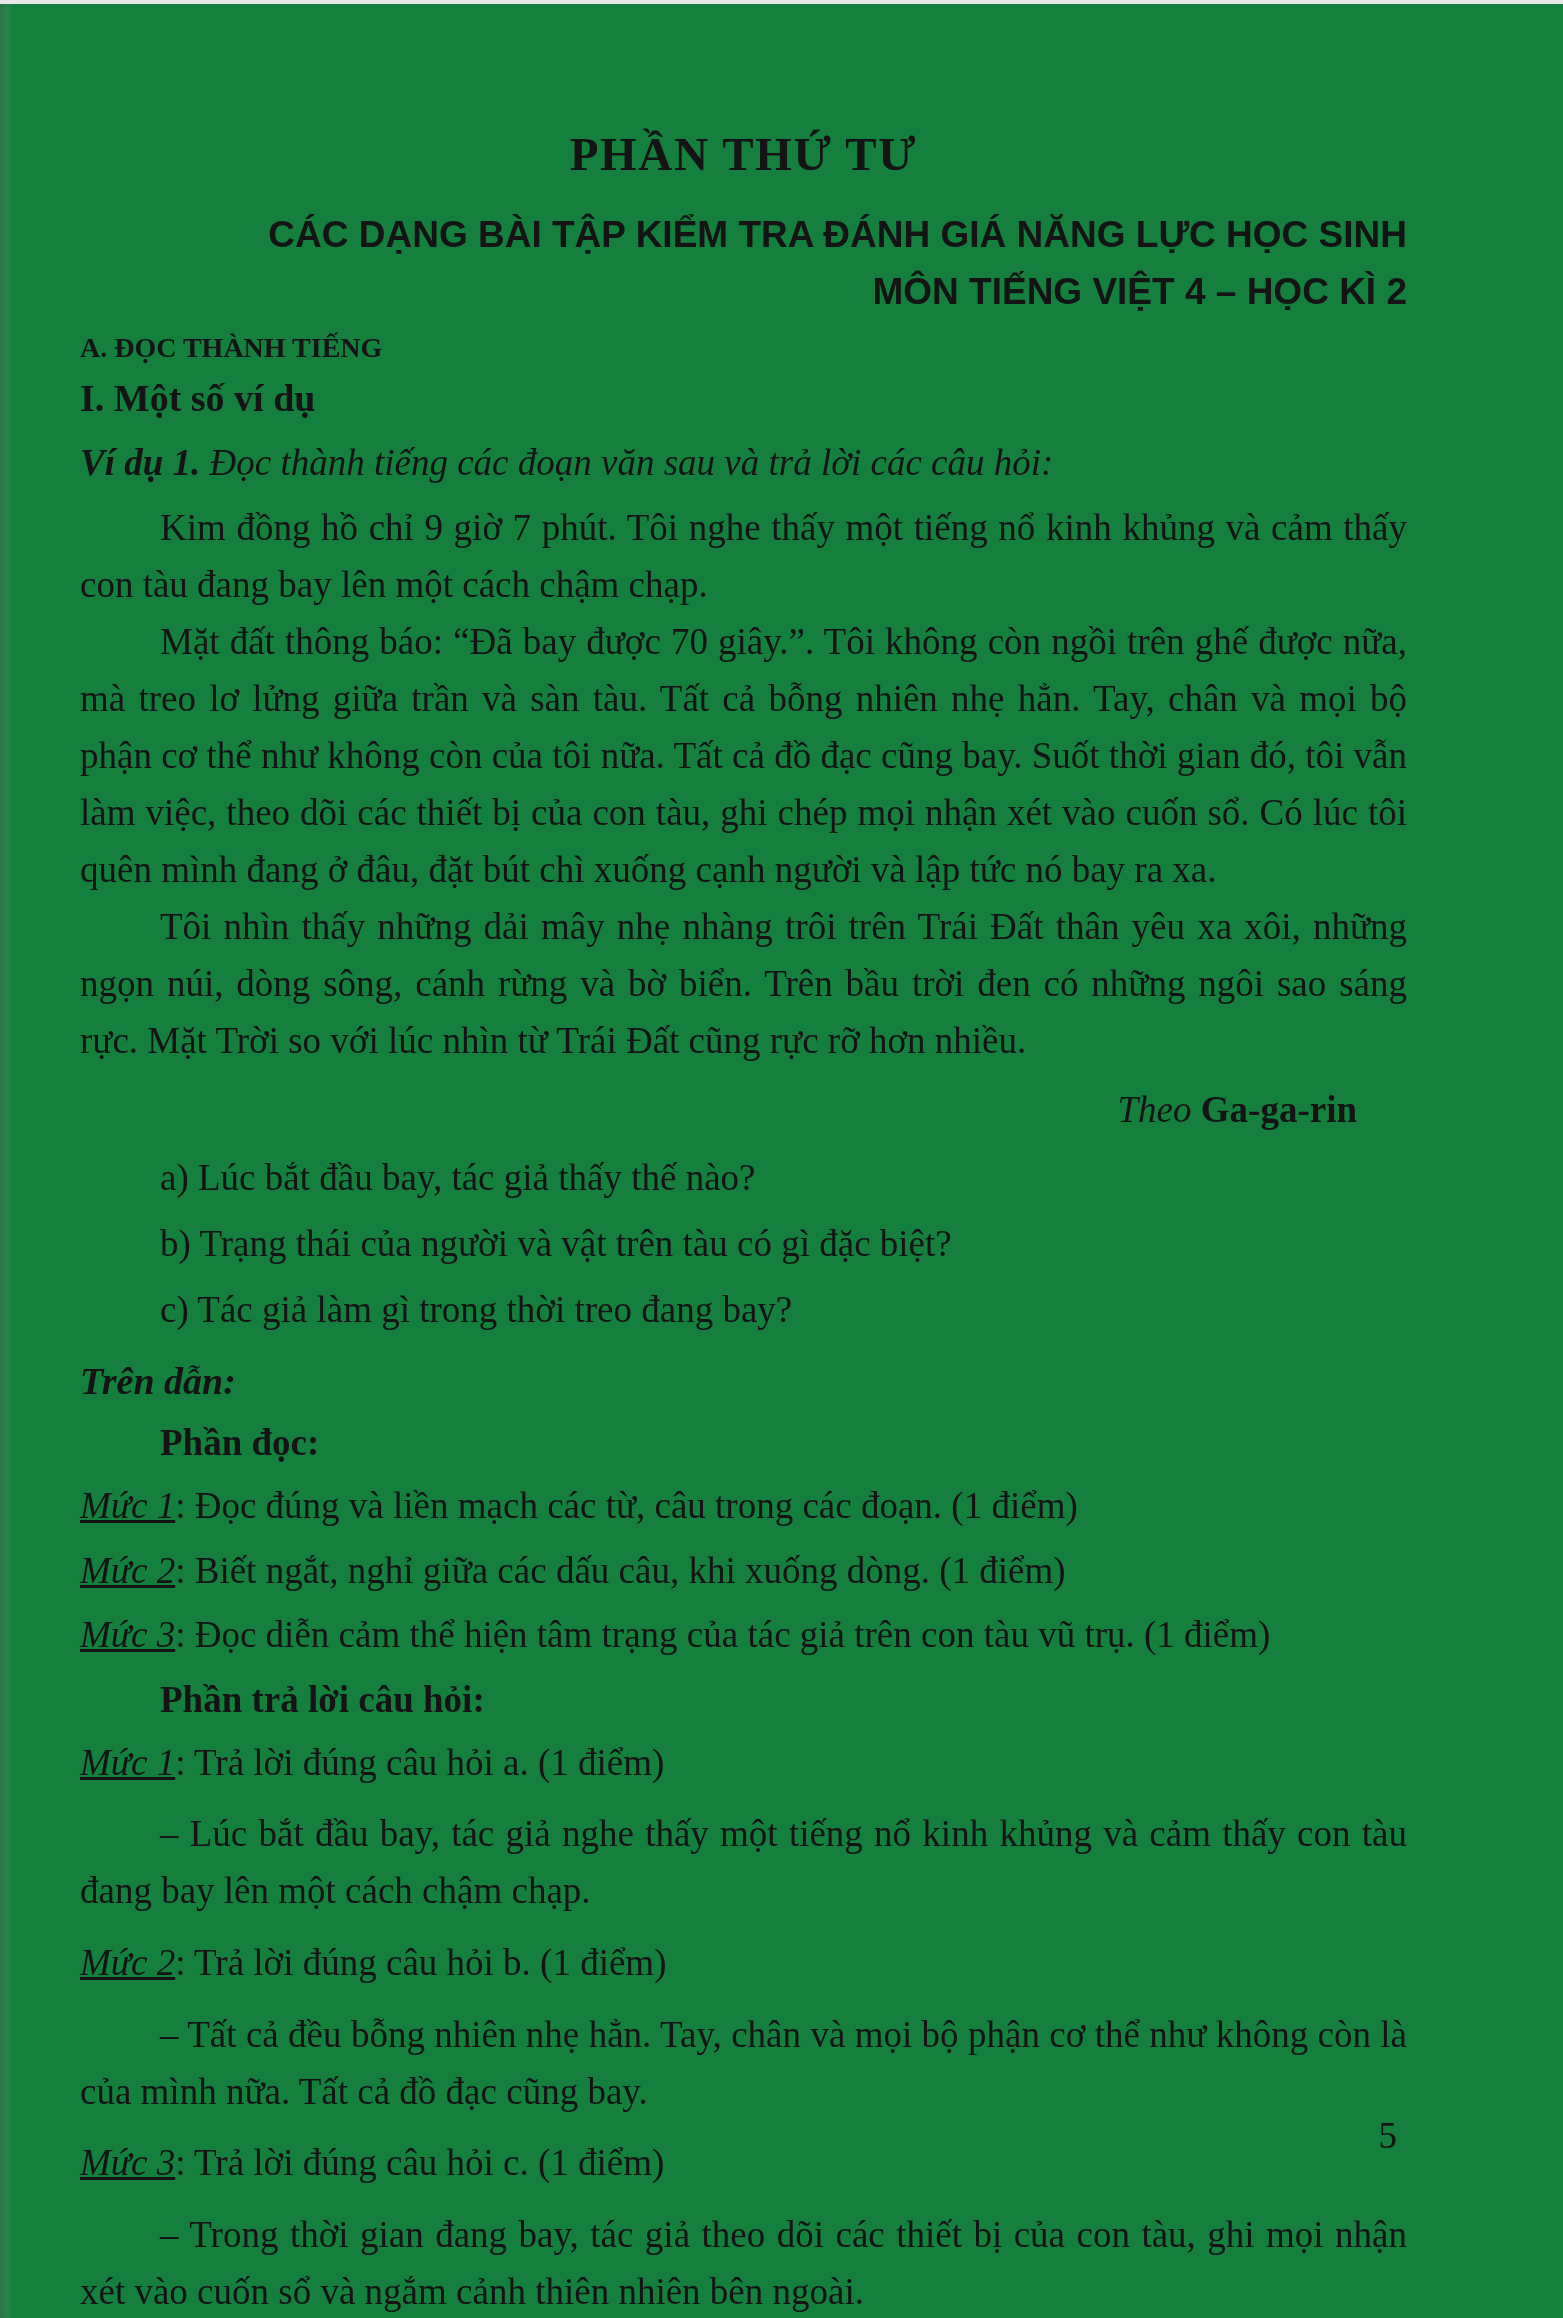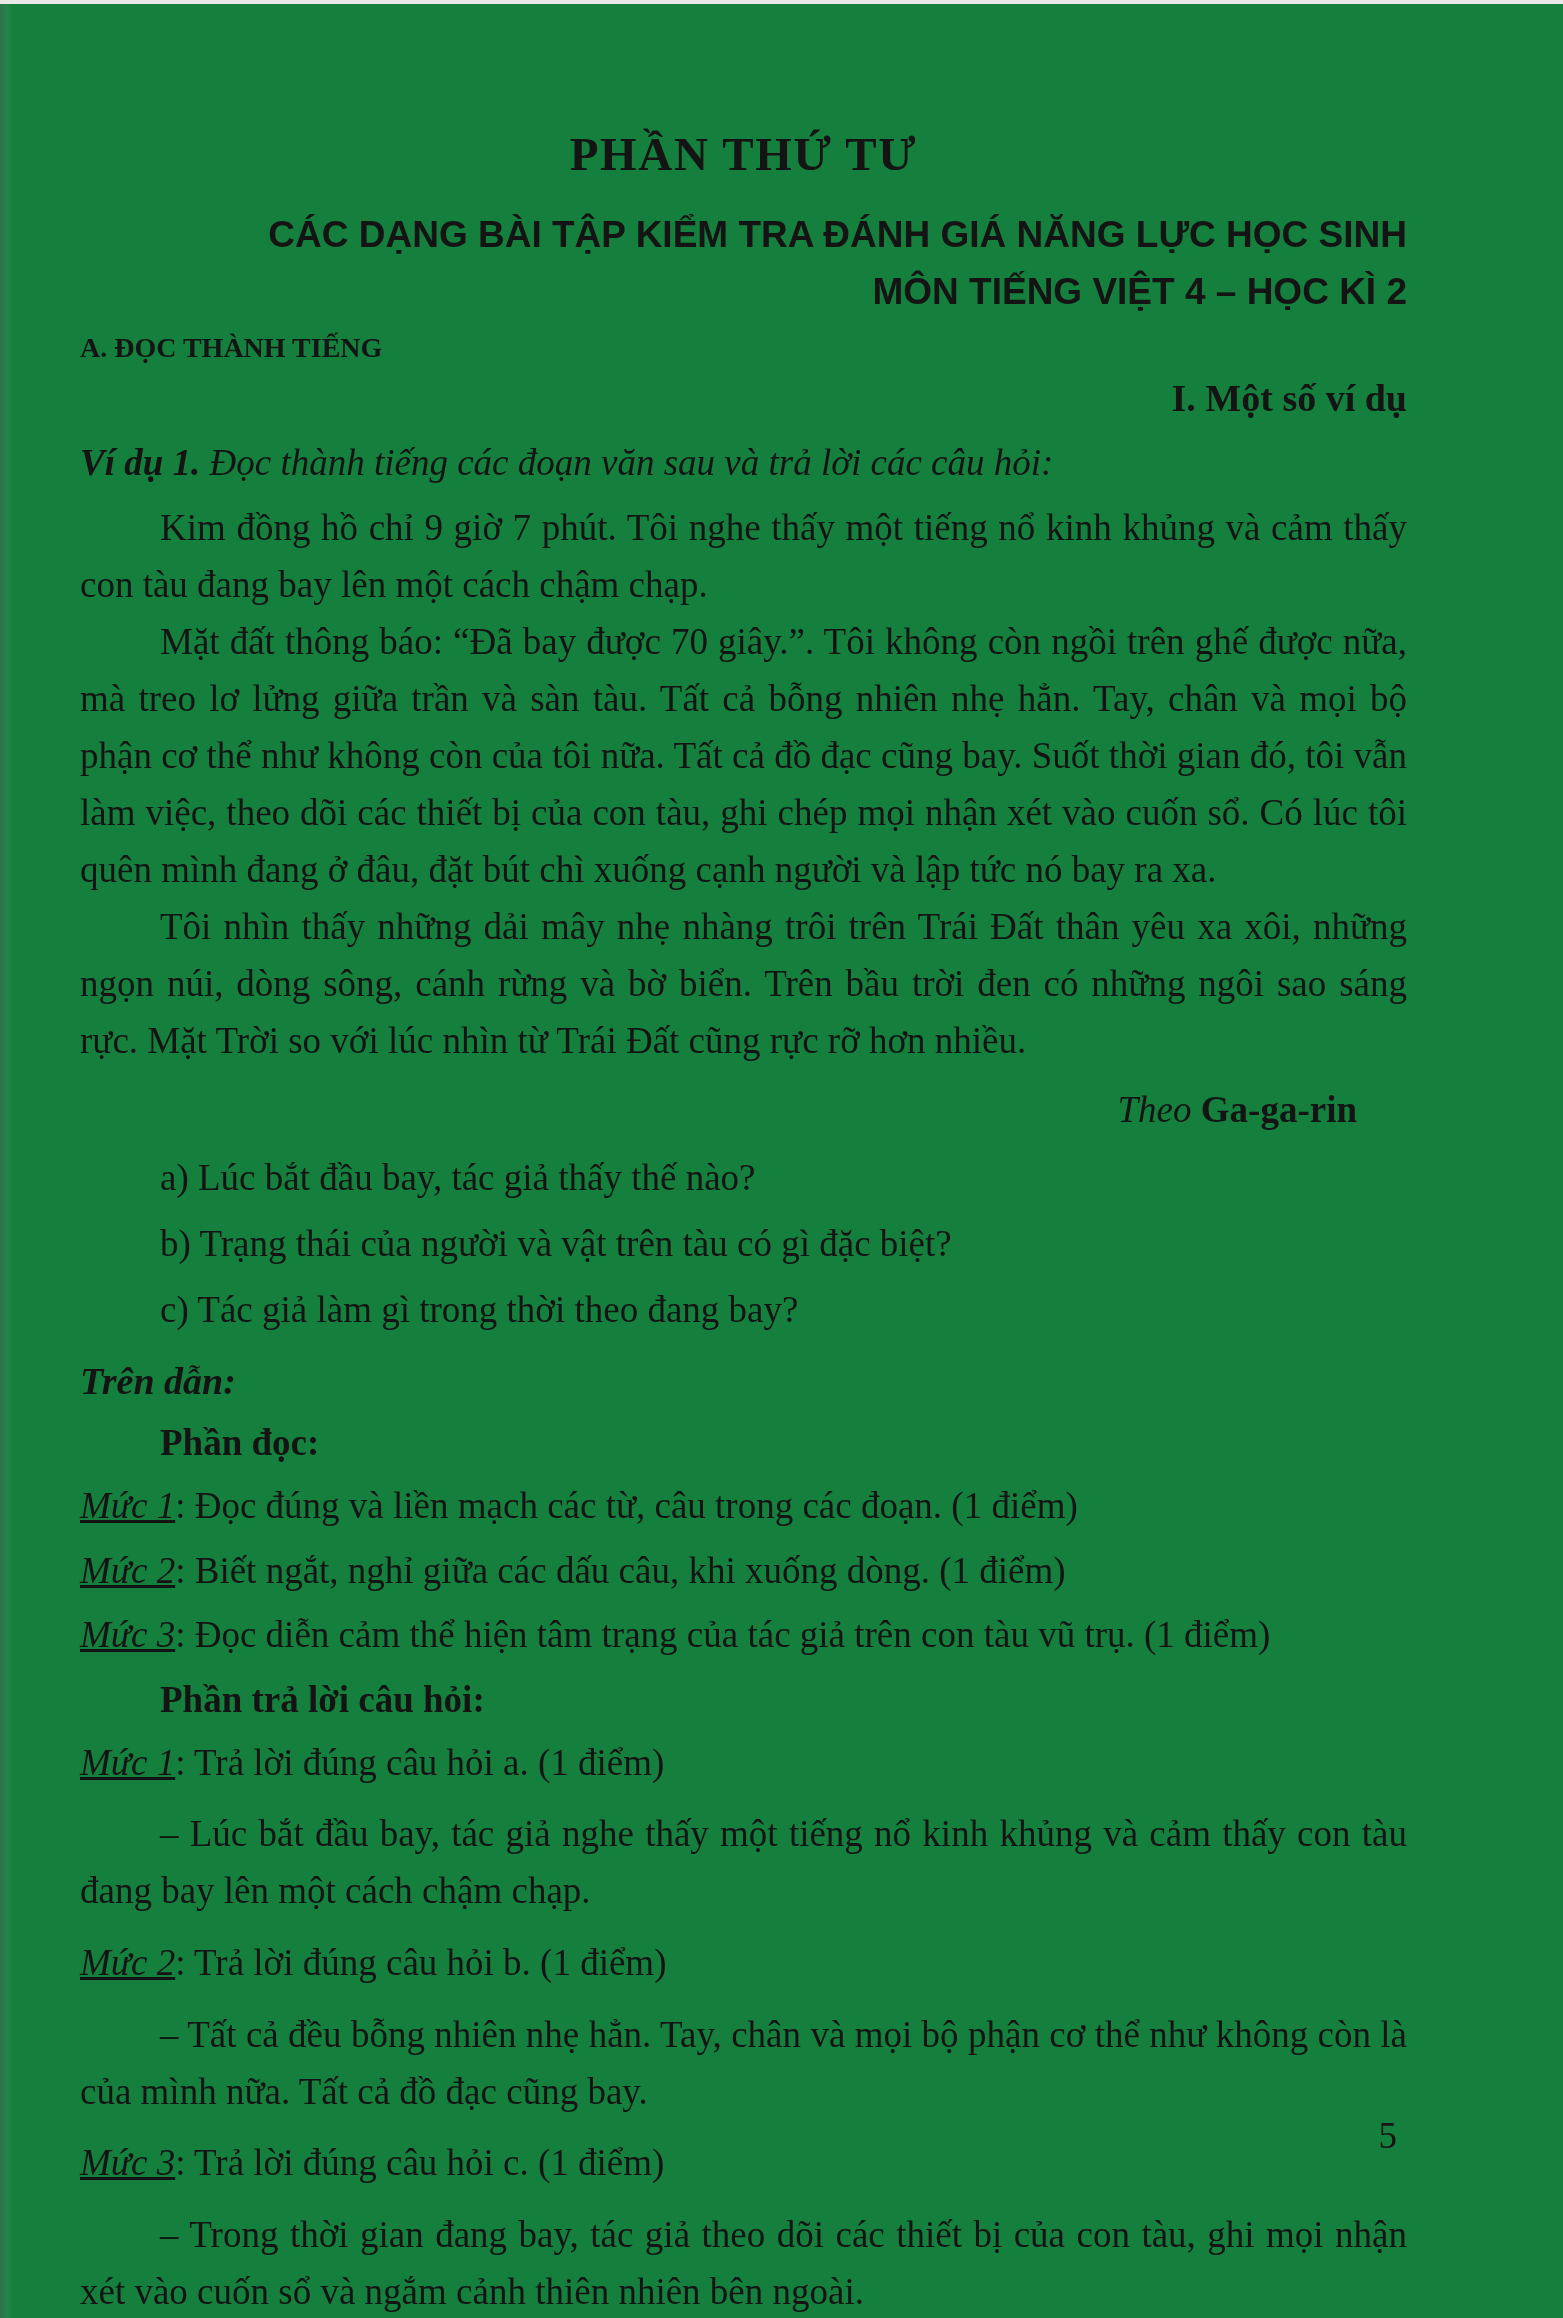--- a/index.html
+++ b/index.html
@@ -29,21 +29,21 @@
   }
   .subtitle {
     font-family:"Liberation Sans", "DejaVu Sans", sans-serif;
     font-weight:bold;
     font-size:37px;
     text-align:right;
     line-height:1.55;
     margin:0 0 11.6px 0;
   }
   .h-serif-lg { font-size:28px; font-weight:bold; margin:8.3px 0 5px 0; }
-  .h-serif-md { font-size:38px; font-weight:bold; margin:11.6px 0 21.6px 0;text-align:right; }
+  .h-serif-md { font-size:38px; font-weight:bold; margin:11.6px 0 21.6px 0; }
   .example-line { font-size:37px; margin:11.6px 0 15px 0; font-style:italic; }
   .example-line .lead { font-weight:bold; }
   .body-par {
     font-size:37px; line-height:57px;
     text-align:justify;
     text-indent:80px;
     margin:0;
   }
   .attribution {
     text-align:right;
@@ -93,21 +93,21 @@
   <p class="example-line"><span class="lead">Ví dụ 1.</span><span> Đọc thành tiếng các đoạn văn sau và trả lời các câu hỏi:</span></p>
 
   <p class="body-par">Kim đồng hồ chỉ 9 giờ 7 phút. Tôi nghe thấy một tiếng nổ kinh khủng và cảm thấy con tàu đang bay lên một cách chậm chạp.</p>
   <p class="body-par">Mặt đất thông báo: “Đã bay được 70 giây.”. Tôi không còn ngồi trên ghế được nữa, mà treo lơ lửng giữa trần và sàn tàu. Tất cả bỗng nhiên nhẹ hẳn. Tay, chân và mọi bộ phận cơ thể như không còn của tôi nữa. Tất cả đồ đạc cũng bay. Suốt thời gian đó, tôi vẫn làm việc, theo dõi các thiết bị của con tàu, ghi chép mọi nhận xét vào cuốn sổ. Có lúc tôi quên mình đang ở đâu, đặt bút chì xuống cạnh người và lập tức nó bay ra xa.</p>
   <p class="body-par">Tôi nhìn thấy những dải mây nhẹ nhàng trôi trên Trái Đất thân yêu xa xôi, những ngọn núi, dòng sông, cánh rừng và bờ biển. Trên bầu trời đen có những ngôi sao sáng rực. Mặt Trời so với lúc nhìn từ Trái Đất cũng rực rỡ hơn nhiều.</p>
 
   <p class="attribution"><span class="theo">Theo</span> <span class="author">Ga-ga-rin</span></p>
 
   <p class="question">a) Lúc bắt đầu bay, tác giả thấy thế nào?</p>
   <p class="question">b) Trạng thái của người và vật trên tàu có gì đặc biệt?</p>
-  <p class="question">c) Tác giả làm gì trong thời theo đang bay?</p>
+  <p class="question">c) Tác giả làm gì trong thời treo đang bay?</p>
 
   <p class="guide-heading">Trên dẫn:</p>
 
   <p class="sub-heading">Phần đọc:</p>
 
   <p class="muc-line"><span class="muc-label">Mức 1</span><span>: Đọc đúng và liền mạch các từ, câu trong các đoạn. (1 điểm)</span></p>
   <p class="muc-line"><span class="muc-label">Mức 2</span><span>: Biết ngắt, nghỉ giữa các dấu câu, khi xuống dòng. (1 điểm)</span></p>
   <p class="muc-line"><span class="muc-label">Mức 3</span><span>: Đọc diễn cảm thể hiện tâm trạng của tác giả trên con tàu vũ trụ. (1 điểm)</span></p>
 
   <p class="sub-heading">Phần trả lời câu hỏi:</p>

